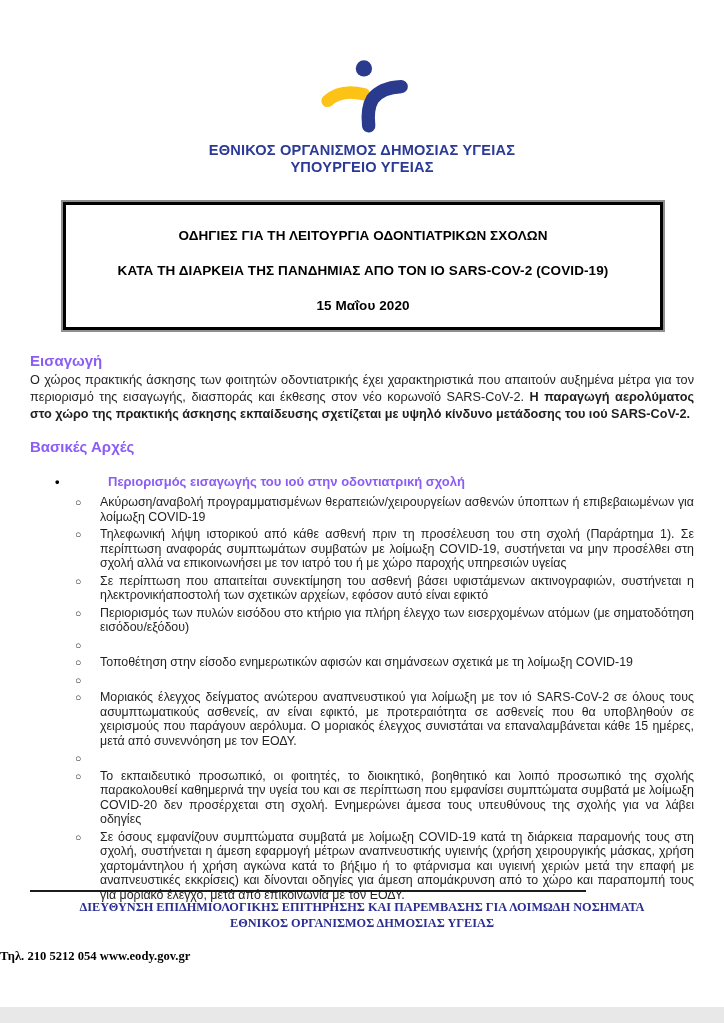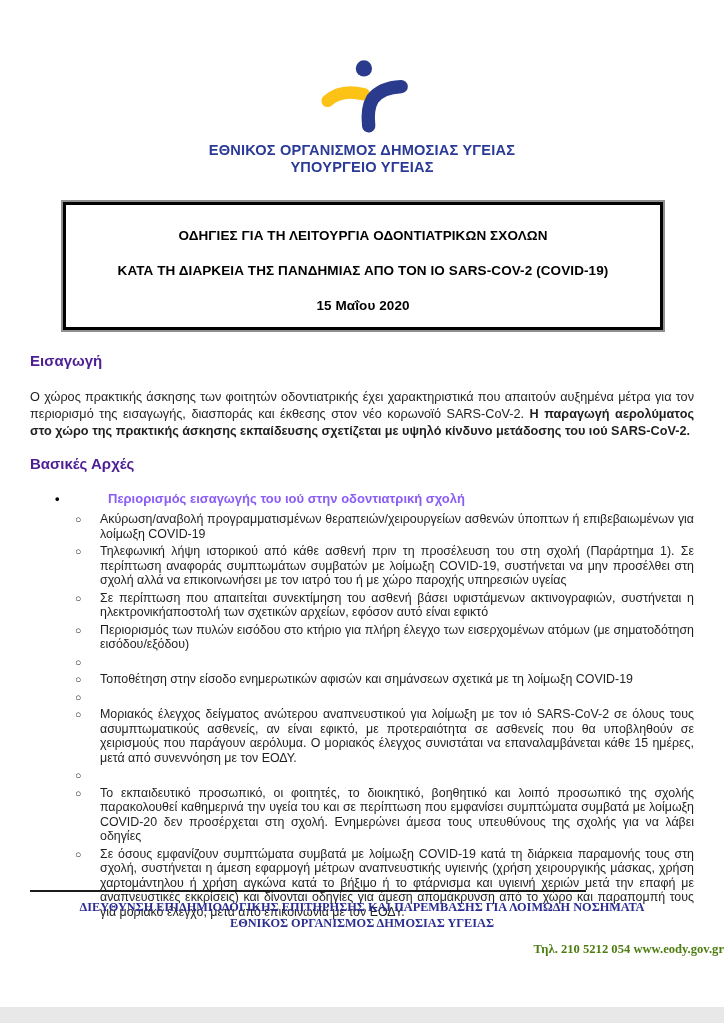--- a/index.html
+++ b/index.html
@@ -28,25 +28,25 @@
     padding:23px 44px 14px;
     text-align:center;
   }
   .title-box .t-line {
     font-weight:bold; font-size:13.5px; color:#000;
     margin-bottom:20px; letter-spacing:0.1px;
   }
   
   .content { margin:0 30px; }
   .sec-heading {
-    font-weight:bold; font-size:15px; color:#4c1d95;
+    font-weight:bold; font-size:15px; color:#8b5cf6;
   }
   .intro-heading { margin-top:22px; }
   .intro-par {
-    margin-top:20px;
+    margin-top:3px;
     font-size:12.7px; line-height:17px; text-align:justify;
   }
   .principles-heading { margin-top:15px; }
   .topic-row {
     margin-top:19px; display:flex;
     padding-left:25px;
   }
   .topic-bullet { width:20px; color:#000; font-size:12.8px; font-weight:bold; }
   .topic-label { font-weight:bold; font-size:13px; color:#8b5cf6;padding-left:33px; }
   .sub-list { list-style:none; margin-top:6px; }
@@ -64,23 +64,23 @@
   .footer { position:absolute; left:0; right:0; top:890px; }
   .footer-rule {
     margin:0 0 7px 30px; width:556px; height:0;
     border-top:2px solid #1c1c1c;
   }
   .footer-dept, .footer-org {
     text-align:center; font-family:"Liberation Serif", serif;
     font-weight:bold; font-size:12.3px; line-height:16px; color:#2b2e90;
   }
   .footer-contact {
-    margin-top:11px; text-align:right;
+    margin-top:18px; text-align:left;
     font-family:"Liberation Serif", serif;
-    font-weight:bold; font-size:12.6px; color:#4d7c0f;
+    font-weight:bold; font-size:12.6px; color:#000000;
   }
 </style>
 </head>
 <body>
 
 <div class="page">
 
   <div class="header">
     <svg class="logo" viewBox="0 0 100 90" aria-hidden="true">
       <path d="M 14 47 Q 28 34 52 40" stroke="#fcc216" stroke-width="13" fill="none" stroke-linecap="round"></path>

